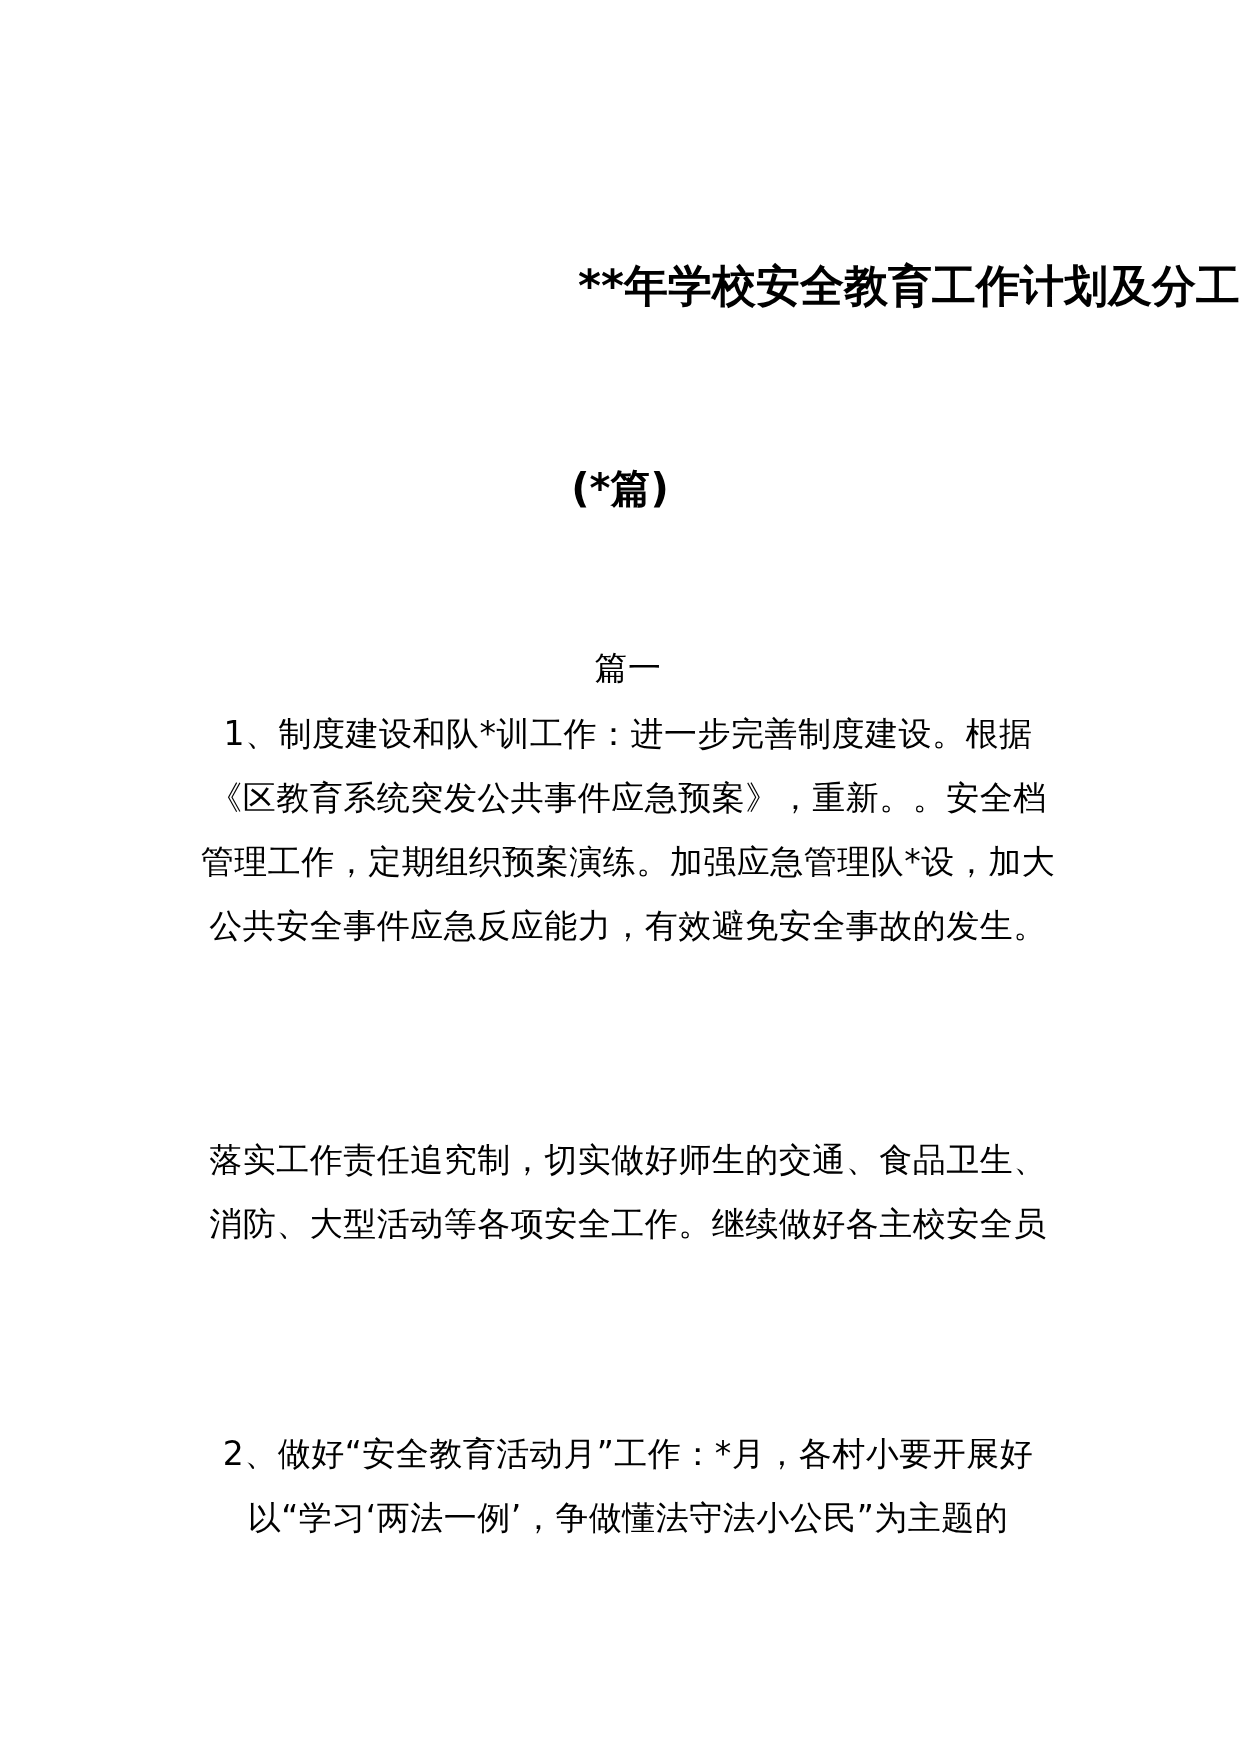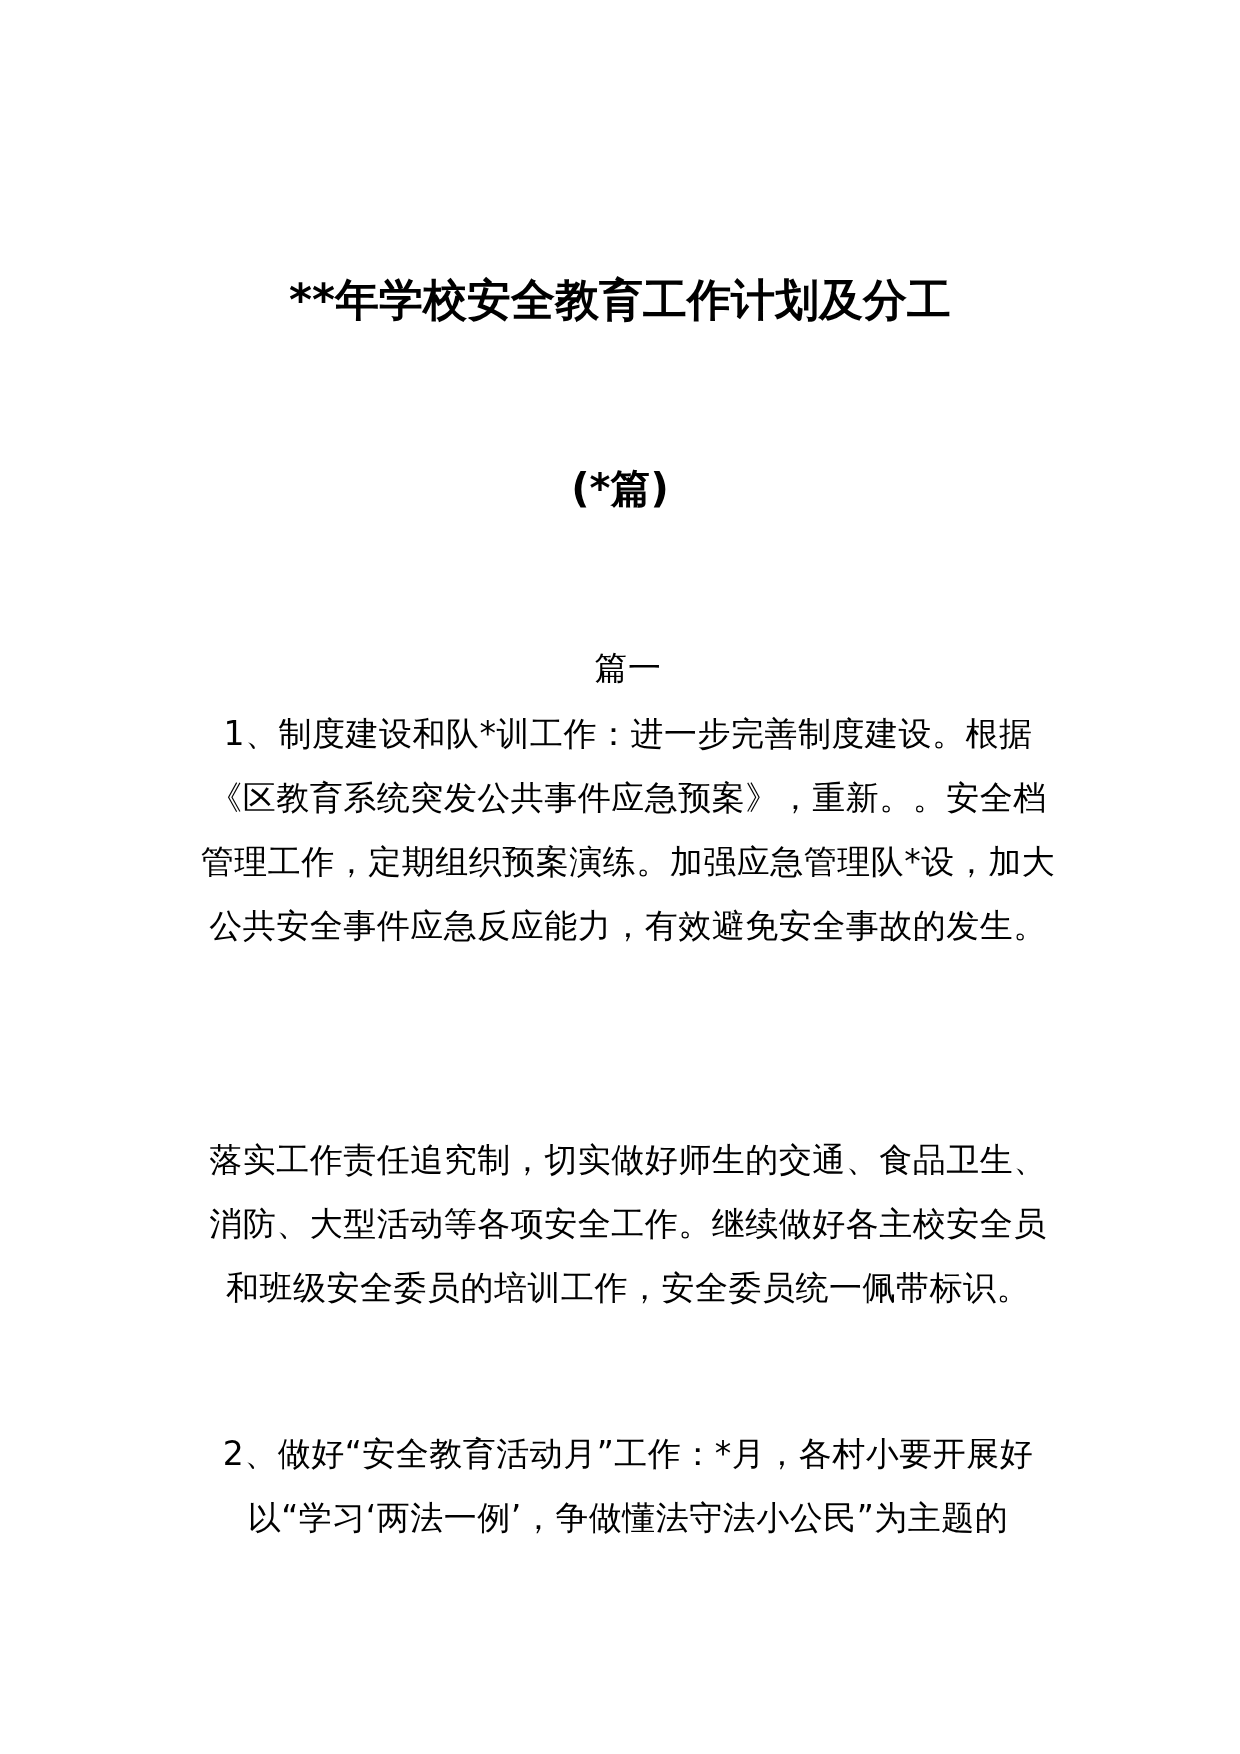--- a/index.html
+++ b/index.html
@@ -25,21 +25,21 @@
     .title {
       position: absolute;
       left: 0;
       width: 1240px;
       text-align: center;
       font-weight: bold;
       font-size: 44px;
       line-height: 60px;
       letter-spacing: 0px;
     }
-    .title-main { top: 270px; }
+    .title-main { top: 256px; text-align: right; }
     .title-sub  { top: 458px; font-size: 40px; }
     .body-text {
       position: absolute;
       left: 188px;
       width: 880px;
       font-size: 33px;
       line-height: 64px;
       letter-spacing: 0.5px;
       text-align: center;
     }
@@ -68,21 +68,20 @@
   <div class="body-text para1">
     <span class="line">1、制度建设和队*训工作：进一步完善制度建设。根据</span>
     <span class="line">《区教育系统突发公共事件应急预案》，重新。。安全档</span>
     <span class="line">管理工作，定期组织预案演练。加强应急管理队*设，加大</span>
     <span class="line">公共安全事件应急反应能力，有效避免安全事故的发生。</span>
   </div>
 
   <div class="body-text para2">
     <span class="line">落实工作责任追究制，切实做好师生的交通、食品卫生、</span>
     <span class="line">消防、大型活动等各项安全工作。继续做好各主校安全员</span>
-    <span class="line">和班级安全委员的培训工作，安全委员统一佩带标识。</span>
   </div>
 
   <div class="body-text para3">
     <span class="line">2、做好“安全教育活动月”工作：*月，各村小要开展好</span>
     <span class="line">以“学习‘两法一例’，争做懂法守法小公民”为主题的</span>
   </div>
 
 </div>
 
 </body></html>

